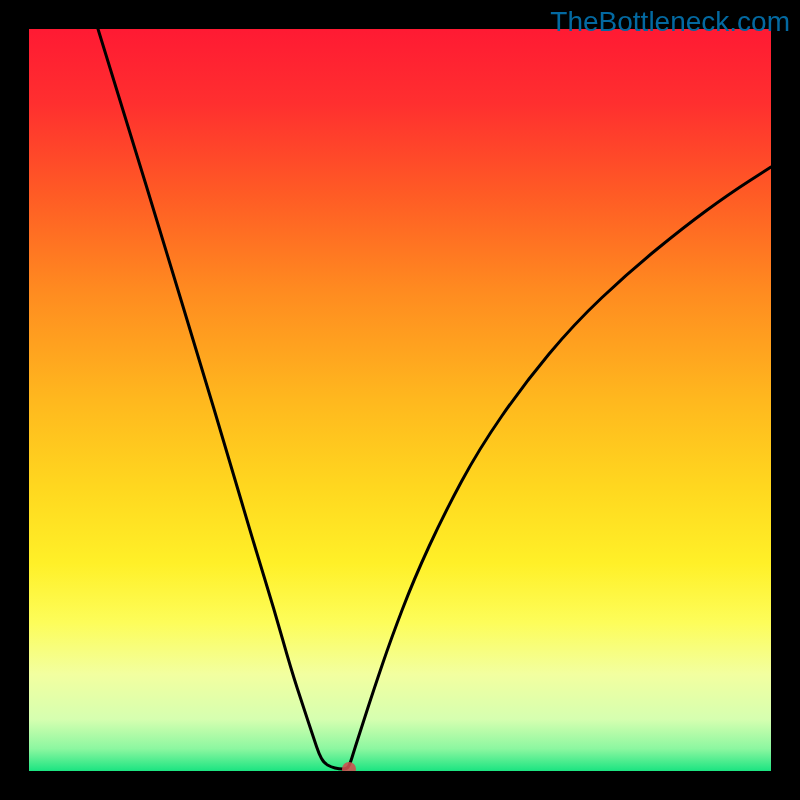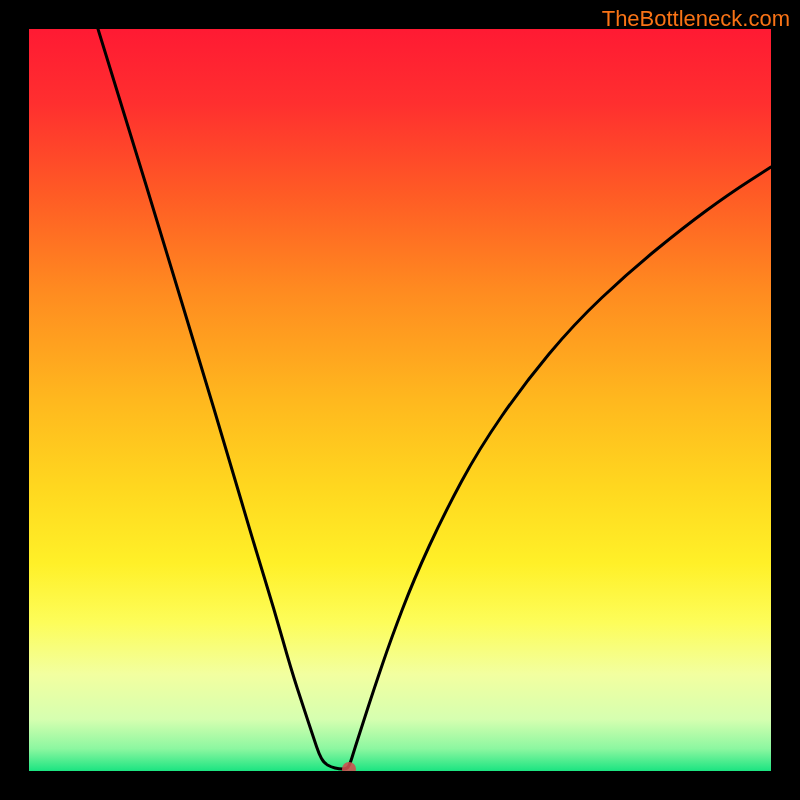--- a/index.html
+++ b/index.html
@@ -16,22 +16,22 @@
     left: 29px;
     top: 29px;
     width: 742px;
     height: 742px;
     background: #000;
   }
   .watermark {
     position: absolute;
     top: 6px;
     right: 10px;
-    color: #f97316;
-    font-size: 22px;
+    color: #0369a1;
+    font-size: 28px;
     font-weight: 400;
     letter-spacing: 0px;
     z-index: 10;
   }
   svg {
     position: absolute;
     left: 29px;
     top: 29px;
   }
 </style>

